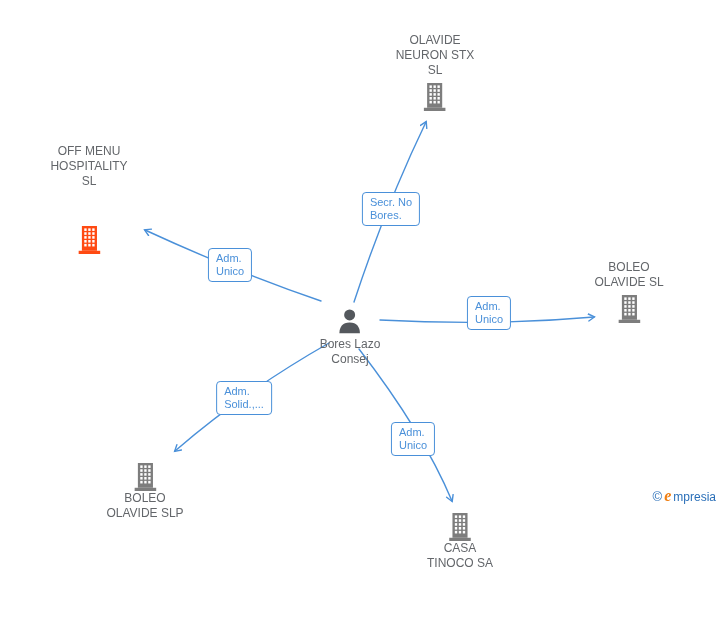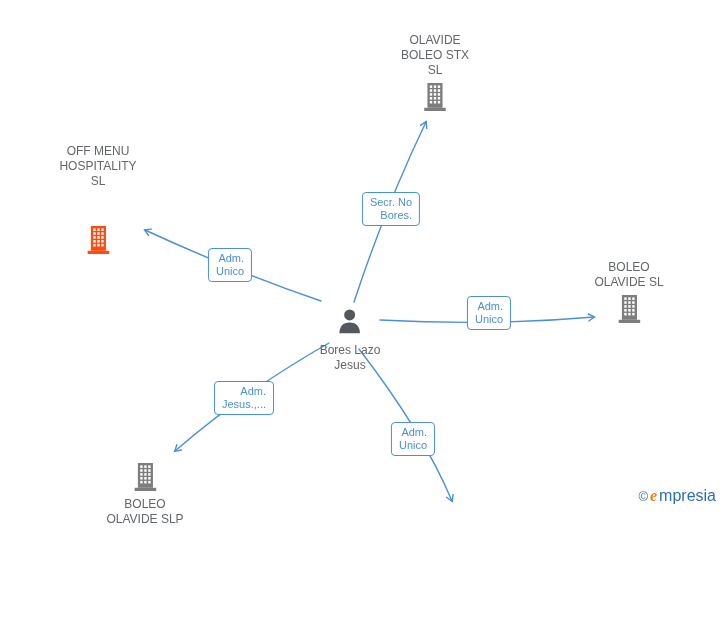--- a/index.html
+++ b/index.html
@@ -17,47 +17,47 @@
     display: flex; flex-direction: column; align-items: center;
     transform: translateX(-50%);
     cursor: pointer;
   }
   .node-label {
     font-size: 12px; line-height: 15px;
     color: #63666a; text-align: center; white-space: nowrap;
   }
   .node-label span { display: block; }
   .icon-gap-below { margin-top: 5px; }
-  .label-gap-above { margin-top: 6px; }
+  .label-gap-above { }
 
   .company-icon { color: #7d7d7d; display: block; }
   .company-icon.highlight { color: #ff4a12; }
   .person-icon { color: #54585d; display: block; }
 
   .edge-label {
     position: absolute; transform: translate(-50%, -50%);
     background: #ffffff;
     border: 1px solid #4a90d9; border-radius: 4px;
     color: #4a90d9;
     font-size: 11px; line-height: 13px;
-    text-align: right; padding: 3px 7px;
+    text-align: left; padding: 3px 7px;
     white-space: nowrap; cursor: pointer;
   }
   .edge-label span { display: block; }
 
   .footer {
     position: absolute; right: 12px; bottom: 8px;
     font-size: 13px; color: #2a6fb8; cursor: pointer;
     display: flex; align-items: baseline; gap: 2px;
   }
   .brand-mark {
     color: #f07f13; font-weight: bold; font-style: italic;
     font-family: "Liberation Serif", serif; font-size: 16px;
   }
-  .brand-rest { color: #2a6fb8; font-size: 16px; }
+  .brand-rest { color: #2a6fb8; font-size: 12px; }
 </style>
 </head>
 <body>
 
 <div class="canvas">
 
   <svg class="edges" width="728" height="630" aria-hidden="true">
     <defs>
       <marker id="arrowhead" markerWidth="10" markerHeight="10" refX="6.5" refY="4" orient="auto" markerUnits="userSpaceOnUse">
         <path d="M1,0.5 L7,4 L1,7.5" fill="none" stroke="#4a90d9" stroke-width="1.4" stroke-linecap="round"></path>
@@ -96,29 +96,29 @@
       <path d="M321,301 Q236,272 145,230" marker-end="url(#arrowhead)"></path>
       <path d="M380,320 Q492,326 594,317" marker-end="url(#arrowhead)"></path>
       <path d="M329,343 Q243,392 175,451" marker-end="url(#arrowhead)"></path>
       <path d="M359,349 Q423,432 452,501" marker-end="url(#arrowhead)"></path>
     </g>
   </svg>
 
   <div class="node" style="left:435px; top:33px;">
     <div class="node-label">
       <span>OLAVIDE</span>
-      <span>BOLEO STX</span>
+      <span>NEURON STX</span>
       <span>SL</span>
     </div>
     <svg class="company-icon icon-gap-below" width="26" height="28">
         <use href="#building"></use>
       </svg>
   </div>
 
-  <div class="node" style="left:98px; top:144px;gap:32px;">
+  <div class="node" style="left:89px; top:144px;gap:32px;">
     <div class="node-label">
       <span>OFF MENU</span>
       <span>HOSPITALITY</span>
       <span>SL</span>
     </div>
     <svg class="company-icon highlight icon-gap-below" width="26" height="28">
         <use href="#building"></use>
       </svg>
   </div>
 
@@ -131,53 +131,62 @@
         <use href="#building"></use>
       </svg>
   </div>
 
   <div class="node" style="left:350px; top:307px;">
     <svg class="person-icon" width="30" height="30">
         <use href="#person"></use>
       </svg>
     <div class="node-label label-gap-above">
       <span>Bores Lazo</span>
-      <span>Jesus</span>
+      <span>Consej</span>
     </div>
   </div>
 
   <div class="node" style="left:145px; top:463px;">
     <svg class="company-icon" width="26" height="28">
         <use href="#building"></use>
       </svg>
     <div class="node-label label-gap-above">
       <span>BOLEO</span>
       <span>OLAVIDE  SLP</span>
     </div>
   </div>
 
+  <div class="node" style="left:460px; top:513px;">
+    <svg class="company-icon" width="26" height="28">
+        <use href="#building"></use>
+      </svg>
+    <div class="node-label label-gap-above">
+      <span>CASA</span>
+      <span>TINOCO SA</span>
+    </div>
+  </div>
 
   <div class="edge-label" style="left:391px; top:209px;">
     <span>Secr.  No</span>
     <span>Bores.</span>
   </div>
 
   <div class="edge-label" style="left:230px; top:265px;">
     <span>Adm.</span>
     <span>Unico</span>
   </div>
 
   <div class="edge-label" style="left:489px; top:313px;">
     <span>Adm.</span>
     <span>Unico</span>
   </div>
 
   <div class="edge-label" style="left:244px; top:398px;">
     <span>Adm.</span>
-    <span>Jesus.,...</span>
+    <span>Solid.,...</span>
   </div>
 
   <div class="edge-label" style="left:413px; top:439px;">
     <span>Adm.</span>
     <span>Unico</span>
   </div>
 
   <div class="footer">
     <span>©</span>
     <span class="brand-mark">e</span>

